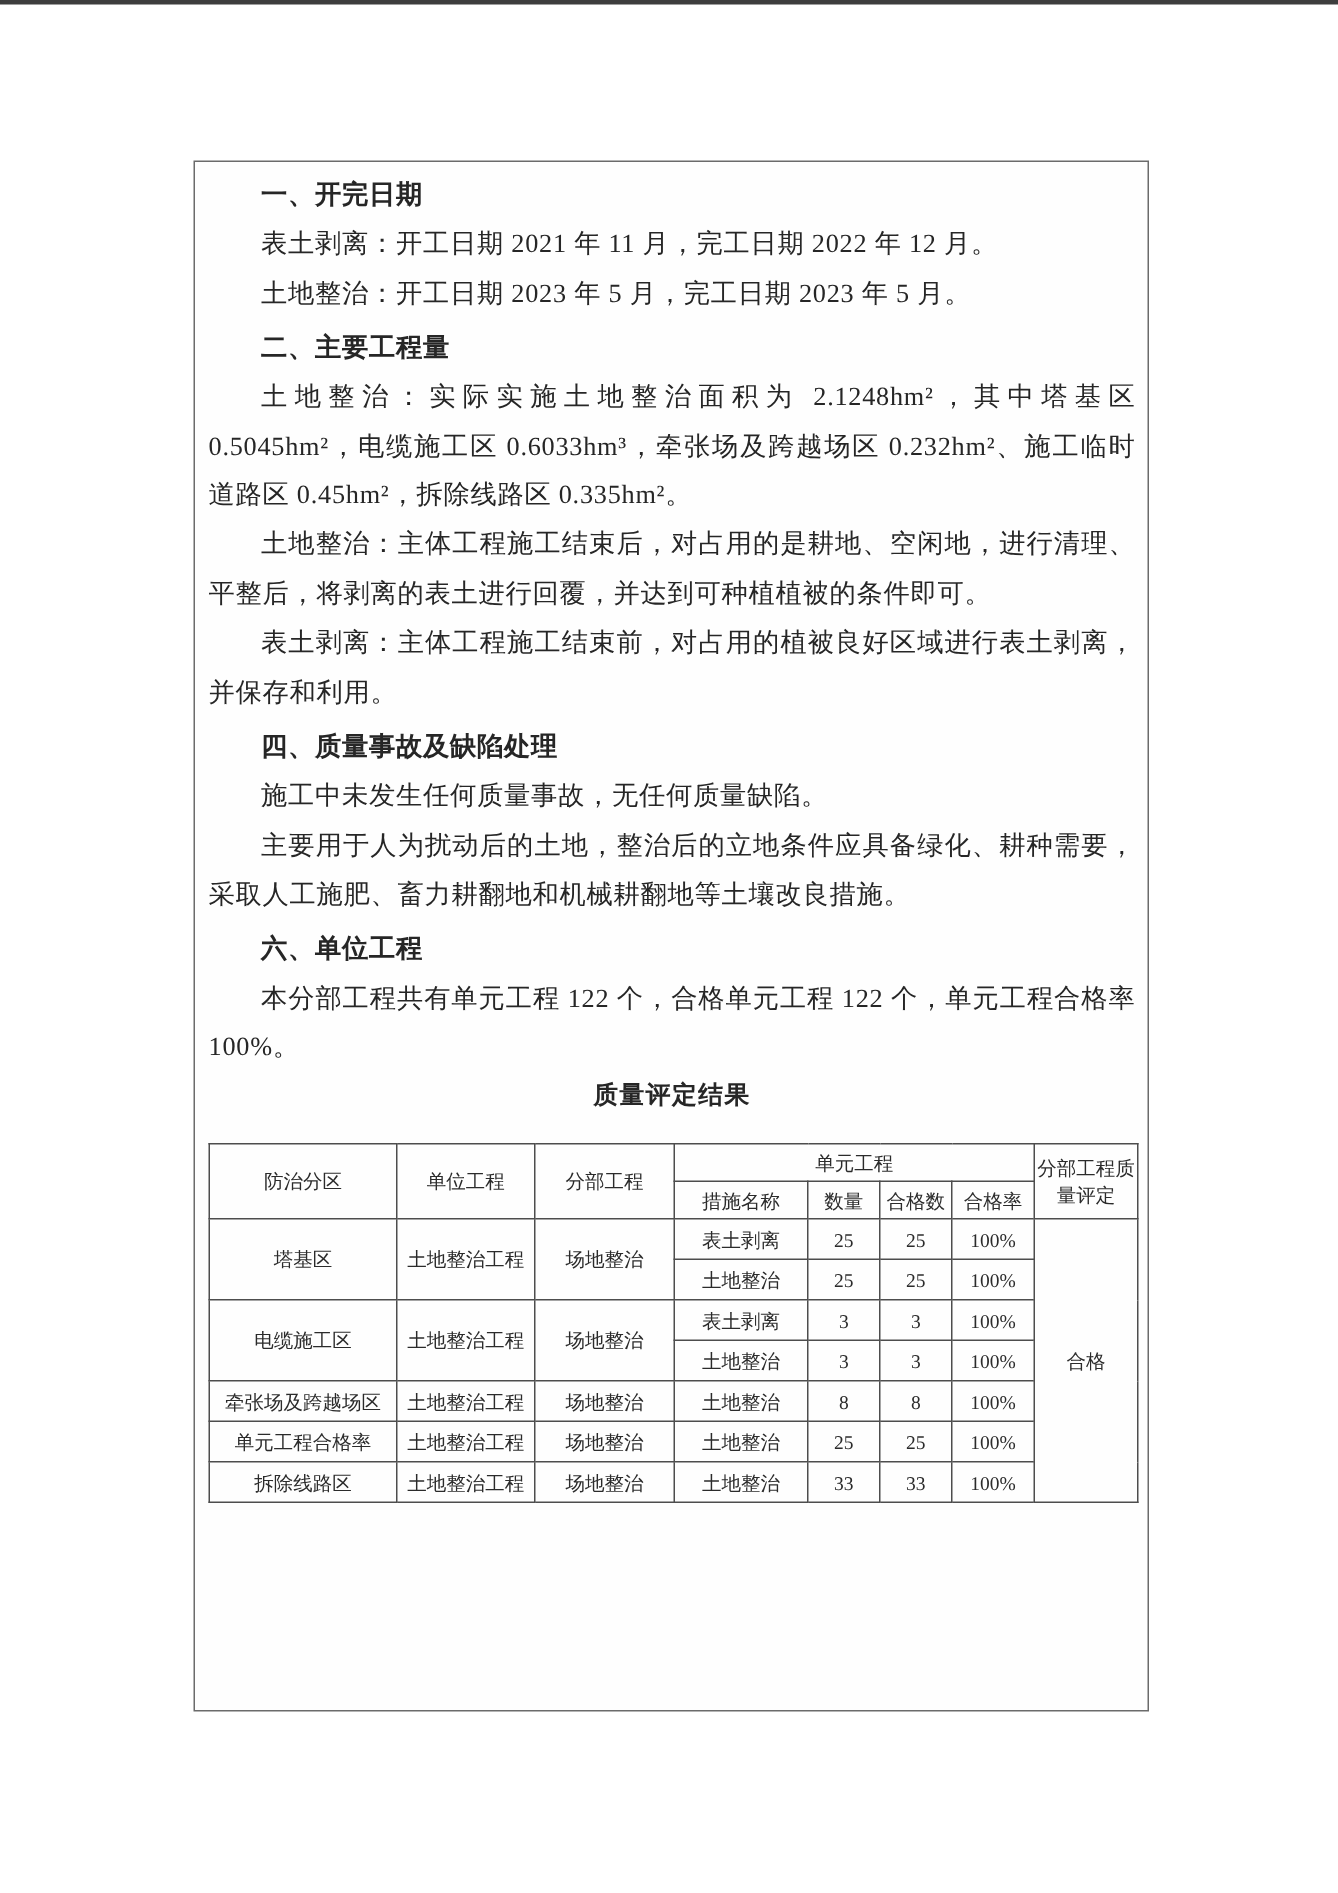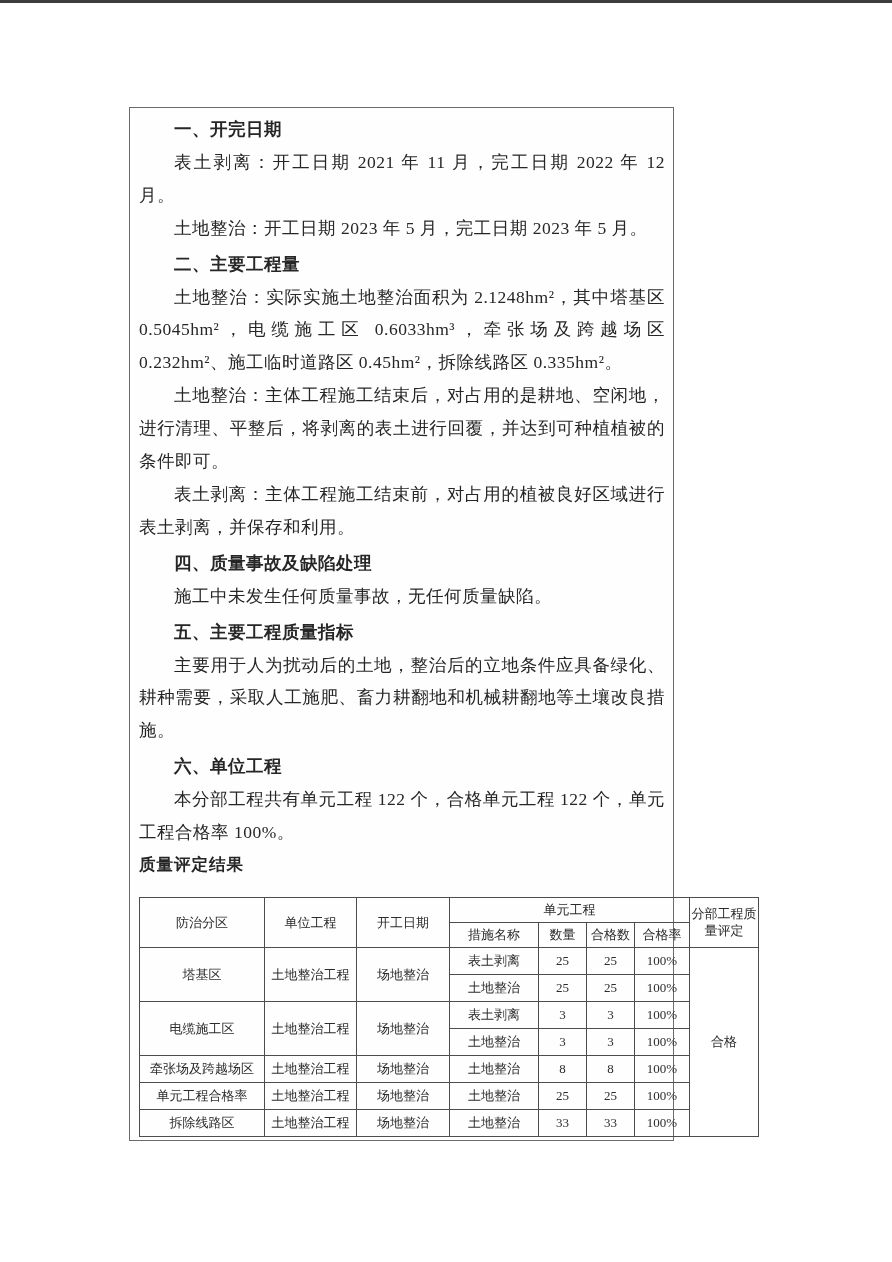--- a/index.html
+++ b/index.html
@@ -18,21 +18,21 @@
   .top-edge {
     position: absolute;
     top: 0; left: 0;
     width: 892px; height: 3px;
     background: #3d3d3d;
   }
   .content-box {
     position: absolute;
     left: 129px;
     top: 107px;
-    width: 545px;
+    width: 637px;
     height: 1034px;
     border: 1px solid #6b6b6b;
     box-sizing: border-box;
     padding: 5px 8px 0 9px;
     background: #fefefe;
   }
   .para {
     margin: 0;
     font-size: 17.5px;
     line-height: 32.9px;
@@ -46,20 +46,21 @@
     line-height: 32.9px;
     text-indent: 2em;
     font-weight: bold;
     letter-spacing: 0.5px;
   }
   .heading.gap {
     margin-top: 3px;
   }
   .table-title {
     margin: 2px 0 0 0;
+    text-align: center;
     font-weight: bold;
     font-size: 16.5px;
     line-height: 28px;
     text-indent: 0;
     letter-spacing: 1px;
   }
   table.quality {
     border-collapse: collapse;
     table-layout: fixed;
     width: 619px;
@@ -93,21 +94,20 @@
 
   <p class="heading gap">二、主要工程量</p>
   <p class="para">土地整治：实际实施土地整治面积为 2.1248hm²，其中塔基区 0.5045hm²，电缆施工区 0.6033hm³，牵张场及跨越场区 0.232hm²、施工临时道路区 0.45hm²，拆除线路区 0.335hm²。</p>
 
   <p class="para">土地整治：主体工程施工结束后，对占用的是耕地、空闲地，进行清理、平整后，将剥离的表土进行回覆，并达到可种植植被的条件即可。</p>
   <p class="para">表土剥离：主体工程施工结束前，对占用的植被良好区域进行表土剥离，并保存和利用。</p>
 
   <p class="heading gap">四、质量事故及缺陷处理</p>
   <p class="para">施工中未发生任何质量事故，无任何质量缺陷。</p>
 
-  <p class="heading gap">五、主要工程质量指标</p>
   <p class="para">主要用于人为扰动后的土地，整治后的立地条件应具备绿化、耕种需要，采取人工施肥、畜力耕翻地和机械耕翻地等土壤改良措施。</p>
 
   <p class="heading gap">六、单位工程</p>
   <p class="para">本分部工程共有单元工程 122 个，合格单元工程 122 个，单元工程合格率 100%。</p>
 
   <p class="table-title">质量评定结果</p>
 
   <table class="quality">
     <colgroup>
       <col style="width:125px">
@@ -116,21 +116,21 @@
       <col style="width:89px">
       <col style="width:48px">
       <col style="width:48px">
       <col style="width:55px">
       <col style="width:69px">
     </colgroup>
     <tbody>
         <tr class="hrow">
       <th rowspan="2">防治分区</th>
       <th rowspan="2">单位工程</th>
-      <th rowspan="2">开工日期</th>
+      <th rowspan="2">分部工程</th>
       <th colspan="4">单元工程</th>
       <th rowspan="2">分部工程质量评定</th>
     </tr>
     <tr class="hrow">
       <th>措施名称</th>
       <th>数量</th>
       <th>合格数</th>
       <th>合格率</th>
     </tr>
 

